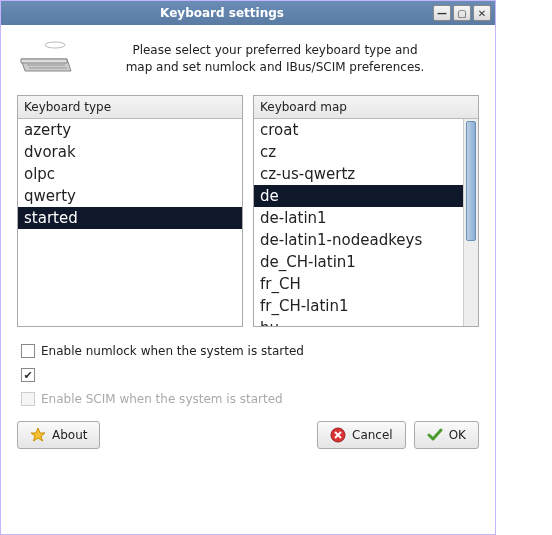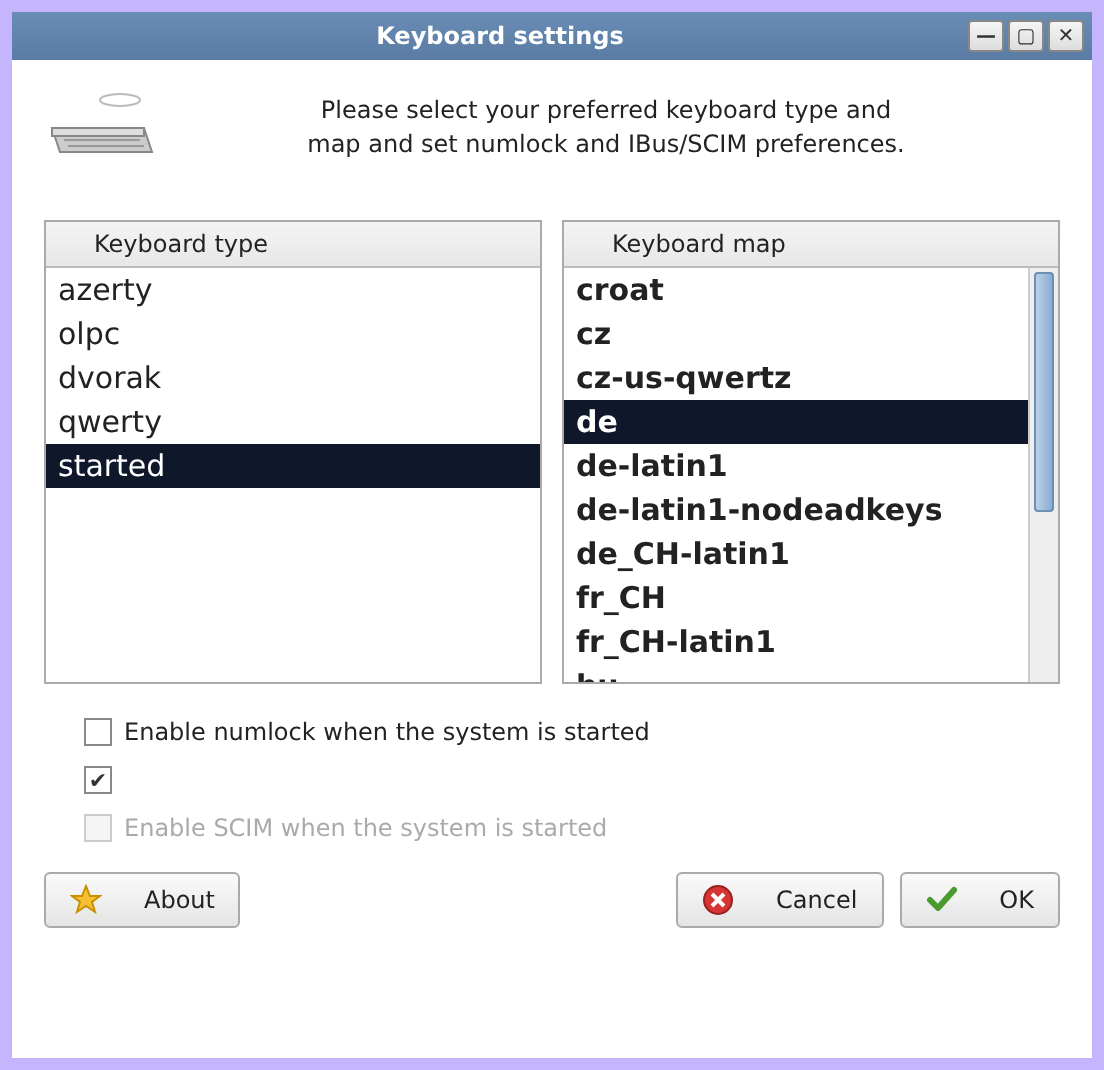--- a/index.html
+++ b/index.html
@@ -7,24 +7,24 @@
     margin: 0;
     padding: 0;
     font-family: "DejaVu Sans", "Liberation Sans", Arial, sans-serif;
     font-size: 12px;
     background: #fff;
     width: 552px;
     height: 535px;
     overflow: hidden;
   }
   .window {
-    width: 552px;
+    width: 496px;
     height: 535px;
     background: #fff;
-    border: 6px solid #c4b5fd;
+    border: 1px solid #c4b5fd;
   }
   .titlebar {
     height: 24px;
     background: linear-gradient(#6a8db5, #5a7ba3);
     color: #fff;
     display: flex;
     align-items: center;
     padding: 0 4px 0 10px;
     font-weight: bold;
     font-size: 12px;
@@ -39,21 +39,21 @@
     display:flex; align-items:center; justify-content:center;
     font-size: 10px; color:#333;
     cursor: pointer;
   }
   .content {
     padding: 14px 16px 10px 16px;
   }
   .intro {
     display: flex;
     gap: 18px;
-    margin-bottom: 26px;
+    margin-bottom: 16px;
     align-items: center;
   }
   .kbd-icon svg { display:block; }
   .intro-text {
     text-align: center;
     flex: 1;
     color: #222;
     line-height: 1.4;
     padding-right: 20px;
   }
@@ -65,21 +65,21 @@
   .list-col {
     flex: 1;
     border: 1px solid #aaa;
     background: #fff;
     height: 232px;
     display:flex;
     flex-direction: column;
     position: relative;
   }
   .list-header {
-    padding: 4px 24px;
+    padding: 4px 6px;
     background: linear-gradient(#f4f4f4,#e7e7e7);
     border-bottom: 1px solid #bbb;
     color: #222;
     font-size: 12px;
   }
   .list-body {
     flex: 1;
     overflow: hidden;
     position: relative;
   }
@@ -115,41 +115,40 @@
   .checks {
     margin: 6px 0 10px 0;
   }
   .check-row {
     display: flex;
     align-items: center;
     gap: 6px;
     padding: 5px 4px;
     color: #222;
     font-size: 12px;
-    margin-left: 16px;
   }
   .check-row.disabled { color: #aaa; text-align: right; }
   .cbox {
     width: 14px; height: 14px;
     border: 1px solid #888;
     background: #fff;
     display:flex; align-items:center; justify-content:center;
   }
   .cbox.disabled { border-color:#ccc; background:#f5f5f5; }
   .cbox .mark { font-size: 11px; color: #333; line-height:1; }
   .button-row {
     display: flex;
     gap: 8px;
     margin-top: 6px;
   }
   .spacer { flex: 1; }
   .btn {
     display: flex;
     align-items: center;
-    gap: 21px;
+    gap: 6px;
     padding: 5px 12px;
     background: linear-gradient(#fafafa,#e5e5e5);
     border: 1px solid #aaa;
     border-radius: 3px;
     cursor: pointer;
     font-size: 12px;
     color: #222;
     min-height: 26px;
   }
   .ico { width:16px; height:16px; display:flex; align-items:center; justify-content:center; }
@@ -184,31 +183,31 @@
         <div>map and set numlock and IBus/SCIM preferences.</div>
       </div>
     </div>
 
     <div class="lists">
       <div class="list-col">
         <div class="list-header">Keyboard type</div>
         <div class="list-body">
           <div class="list-items" id="type-items">
               <div class="list-item">azerty</div>
+              <div class="list-item">dvorak</div>
               <div class="list-item">olpc</div>
-              <div class="list-item">dvorak</div>
               <div class="list-item">qwerty</div>
               <div class="list-item selected">started</div>
             </div>
         </div>
       </div>
       <div class="list-col">
         <div class="list-header">Keyboard map</div>
         <div class="list-body">
-          <div class="list-items" id="map-items" style="margin-right:15px;font-weight:bold;">
+          <div class="list-items" id="map-items" style="margin-right:15px;">
               <div class="list-item">croat</div>
               <div class="list-item">cz</div>
               <div class="list-item">cz-us-qwertz</div>
               <div class="list-item selected">de</div>
               <div class="list-item">de-latin1</div>
               <div class="list-item">de-latin1-nodeadkeys</div>
               <div class="list-item">de_CH-latin1</div>
               <div class="list-item">fr_CH</div>
               <div class="list-item">fr_CH-latin1</div>
               <div class="list-item">hu</div>

